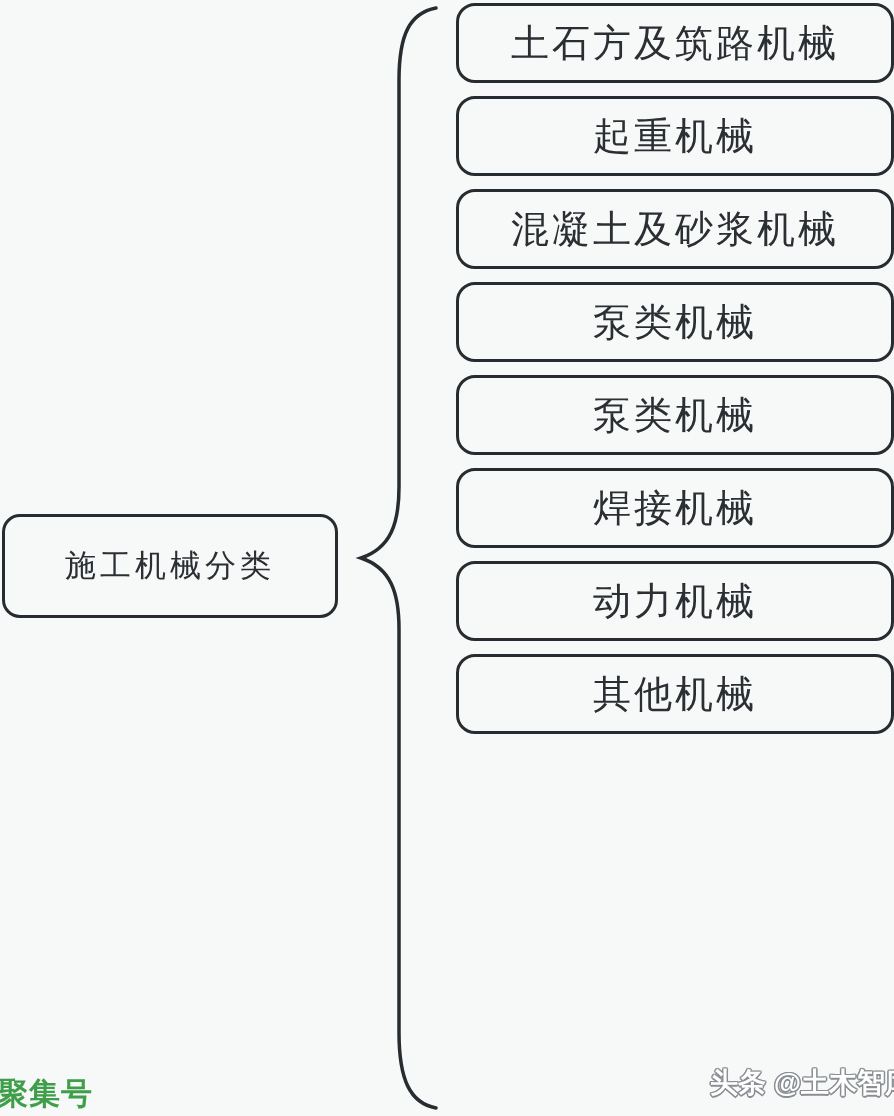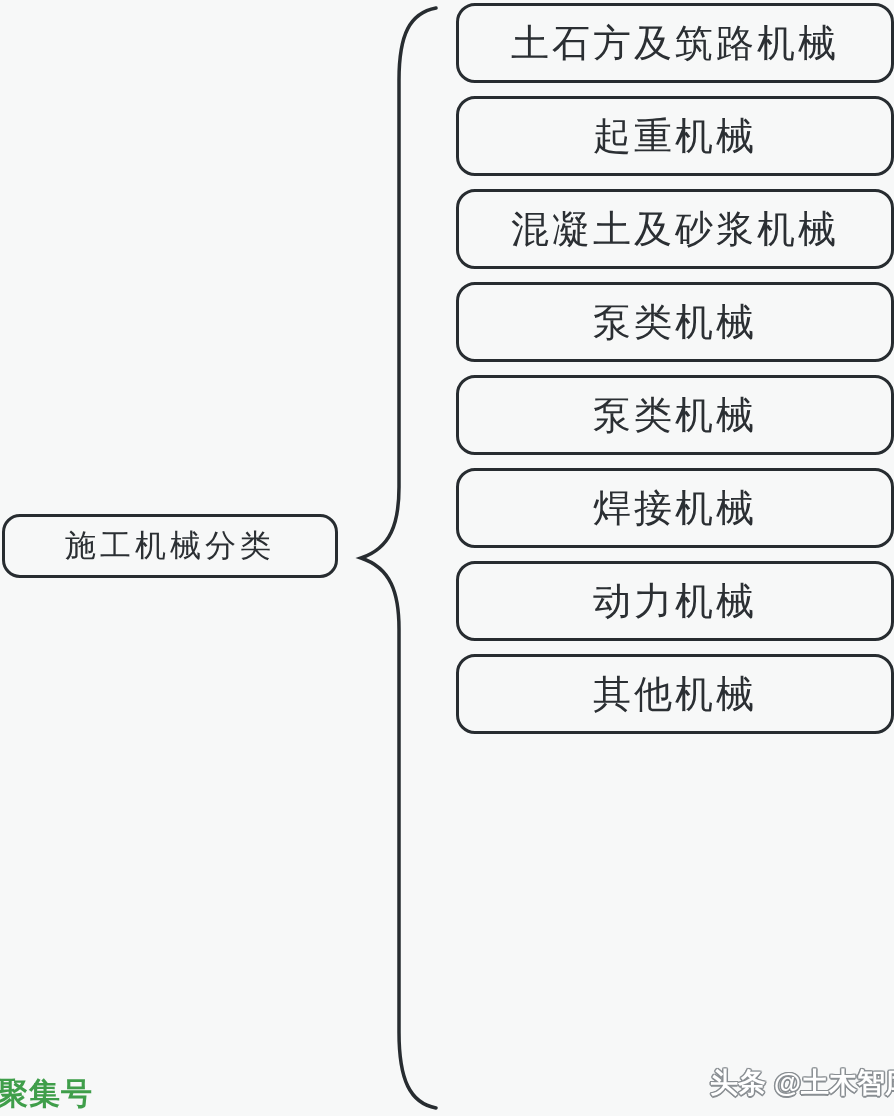--- a/index.html
+++ b/index.html
@@ -20,21 +20,21 @@
   }
   .node{
     border:3px solid var(--line);
     background:var(--bg);
     display:flex;align-items:center;justify-content:center;
     text-align:center;
   }
   .root-node{
     position:absolute;
     left:2px;top:514px;
-    width:336px;height:64px;
+    width:336px;height:104px;
     border-radius:18px;
     font-size:31px;
     letter-spacing:4px;
     font-weight:500;
     justify-content:center;
   }
   .brace-svg{
     position:absolute;left:0;top:0;
     width:894px;height:1116px;
     pointer-events:none;

